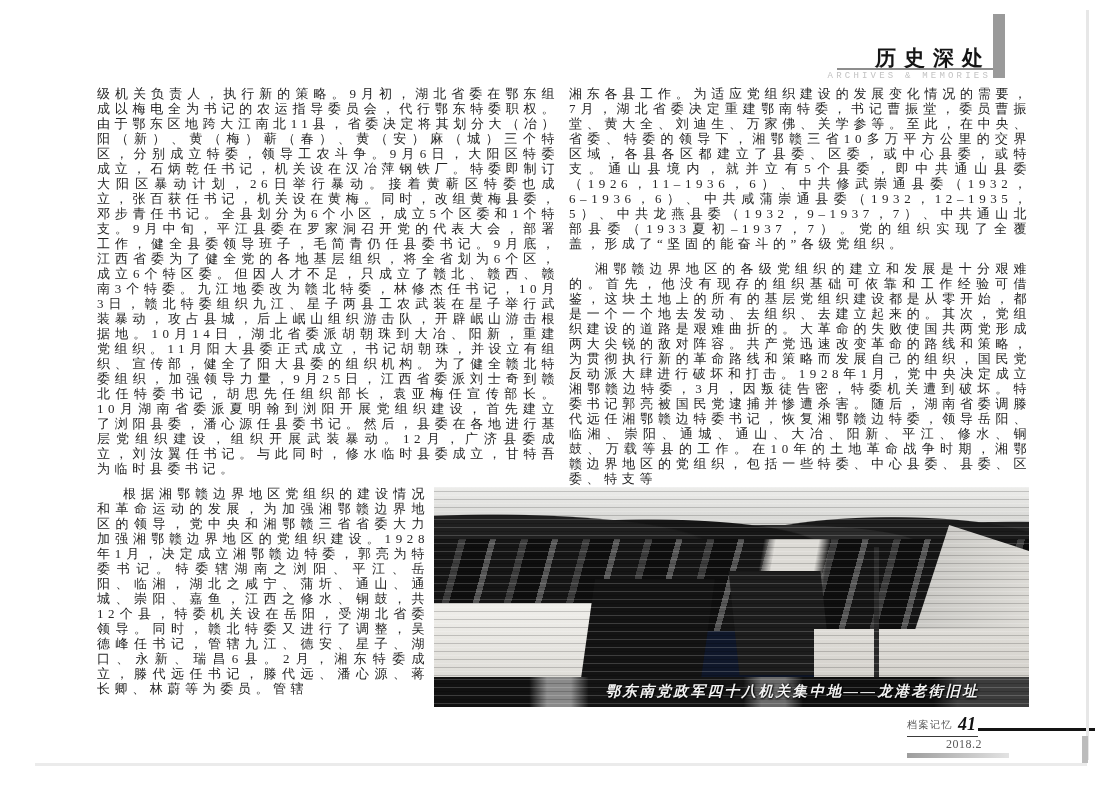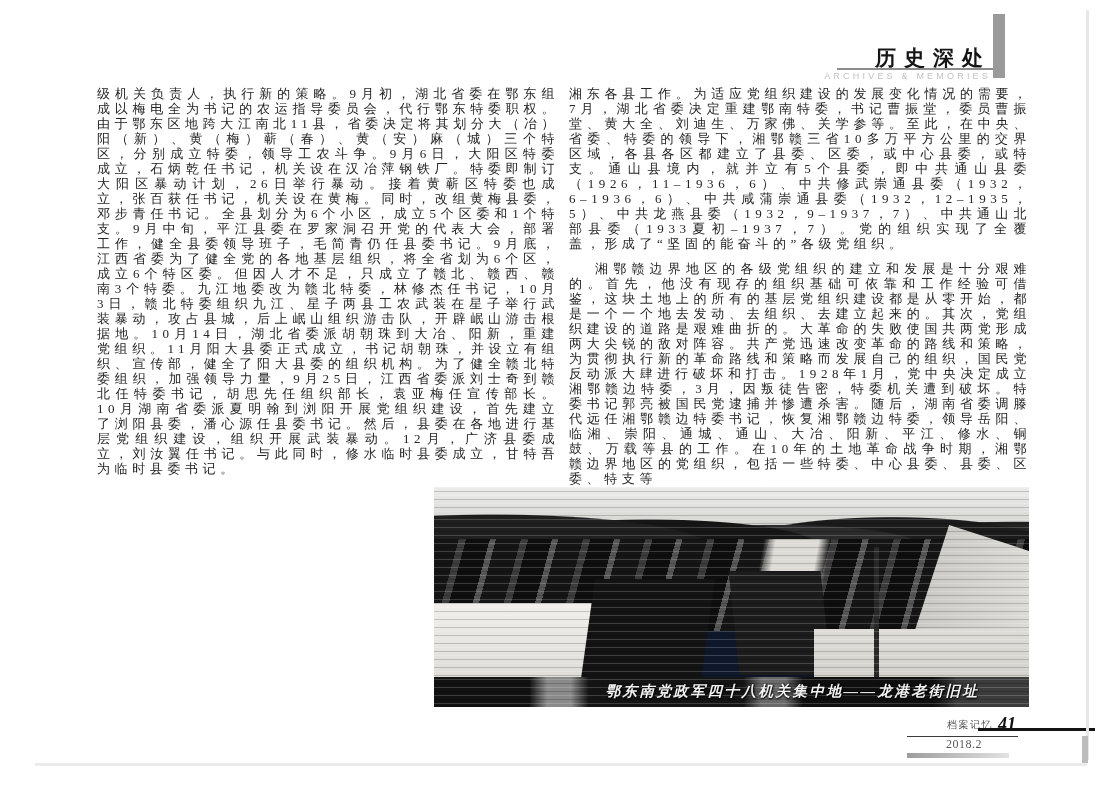--- a/index.html
+++ b/index.html
@@ -12,21 +12,21 @@
 
   
   .corner-bar { position:absolute; left:984px; top:14px; width:12px; height:64px; background:#9a9a9a; }
   .header-title {
     position:absolute; right:118px; top:44px;
     font-size:21px; font-weight:bold; color:#151515; letter-spacing:8px; white-space:nowrap;
   }
   .header-rule { position:absolute; left:828px; top:68px; width:156px; height:2px; background:#8d8d8d; }
   .header-subtitle {
     position:absolute; right:118px; top:71px;
-    font-family:Liberation Sans, sans-serif;
+    font-family:Liberation Mono, monospace;
     font-size:9px; color:#c2c2c2; letter-spacing:3.2px; white-space:nowrap;margin-left:7px;
   }
 
   
   .col-left  { position:absolute; left:88px;  top:86px; width:462px; }
   .col-right { position:absolute; left:560px; top:86px; width:462px; }
   .para {
     font-size:13px; line-height:15px; letter-spacing:4.6px;
     text-align:justify; color:#242424;
   }
@@ -68,21 +68,21 @@
     background:repeating-linear-gradient(0deg, transparent 0 3px, #ffffff 3px 4px, transparent 4px 7px, #000 7px 8px); }
   .photo-caption {
     position:absolute; left:130px; right:8px; bottom:6px; text-align:center;
     color:#f2f2f2; font-size:14.5px; font-style:italic; font-weight:bold;
     letter-spacing:2.5px; white-space:nowrap; text-shadow:0 1px 2px #000, 1px 0 2px #000;
   }
 
   
   .footer { position:absolute; left:898px; top:714px; width:175px; }
   .footer-top { display:inline-block; border-bottom:1px solid #3a3a3a; padding:0 2px 1px 0; white-space:nowrap; }
-  .journal { font-size:10px; color:#565656; letter-spacing:1.5px; vertical-align:2px;margin-left:40px; }
+  .journal { font-size:10px; color:#565656; letter-spacing:1.5px; vertical-align:2px; }
   .pageno { font-size:18px; font-weight:bold; font-style:italic; color:#101010; margin-left:5px; }
   .issue { font-size:12px; color:#5a5a5a; letter-spacing:.5px; margin-top:0;margin-left:39px; }
   .issue-bar { width:102px; height:5px; margin-top:1px; background:linear-gradient(90deg,#9d9d9d,#e3e3e3); }
   .footer-line { position:absolute; left:969px; top:728px; width:117px; height:3px; background:#141414; }
 
   
   .edge-right  { position:absolute; left:1077px; top:10px; width:3px; height:750px; background:#e7e7e7; }
   .edge-bottom { position:absolute; left:26px; top:763px; width:1052px; height:3px; background:#ebebeb; }
   .corner-mark { position:absolute; left:1073px; top:736px; width:6px; height:27px; background:#bcbcbc; }
 </style>
@@ -91,20 +91,21 @@
 
 <div class="page">
 
   <div class="corner-bar"></div>
   <div class="header-title">历史深处</div>
   <div class="header-rule"></div>
   <div class="header-subtitle">ARCHIVES &amp; MEMORIES</div>
 
   <div class="col-left">
     <p class="para">级机关负责人，执行新的策略。9月初，湖北省委在鄂东组成以梅电全为书记的农运指导委员会，代行鄂东特委职权。由于鄂东区地跨大江南北11县，省委决定将其划分大（冶）阳（新）、黄（梅）蕲（春）、黄（安）麻（城）三个特区，分别成立特委，领导工农斗争。9月6日，大阳区特委成立，石炳乾任书记，机关设在汉冶萍钢铁厂。特委即制订大阳区暴动计划，26日举行暴动。接着黄蕲区特委也成立，张百获任书记，机关设在黄梅。同时，改组黄梅县委，邓步青任书记。全县划分为6个小区，成立5个区委和1个特支。9月中旬，平江县委在罗家洞召开党的代表大会，部署工作，健全县委领导班子，毛简青仍任县委书记。9月底，江西省委为了健全党的各地基层组织，将全省划为6个区，成立6个特区委。但因人才不足，只成立了赣北、赣西、赣南3个特委。九江地委改为赣北特委，林修杰任书记，10月3日，赣北特委组织九江、星子两县工农武装在星子举行武装暴动，攻占县城，后上岷山组织游击队，开辟岷山游击根据地。10月14日，湖北省委派胡朝珠到大冶、阳新，重建党组织。11月阳大县委正式成立，书记胡朝珠，并设立有组织、宣传部，健全了阳大县委的组织机构。为了健全赣北特委组织，加强领导力量，9月25日，江西省委派刘士奇到赣北任特委书记，胡思先任组织部长，袁亚梅任宣传部长。10月湖南省委派夏明翰到浏阳开展党组织建设，首先建立了浏阳县委，潘心源任县委书记。然后，县委在各地进行基层党组织建设，组织开展武装暴动。12月，广济县委成立，刘汝翼任书记。与此同时，修水临时县委成立，甘特吾为临时县委书记。</p>
+    <p class="para narrow indent">根据湘鄂赣边界地区党组织的建设情况和革命运动的发展，为加强湘鄂赣边界地区的领导，党中央和湘鄂赣三省省委大力加强湘鄂赣边界地区的党组织建设。1928年1月，决定成立湘鄂赣边特委，郭亮为特委书记。特委辖湖南之浏阳、平江、岳阳、临湘，湖北之咸宁、蒲圻、通山、通城、崇阳、嘉鱼，江西之修水、铜鼓，共12个县，特委机关设在岳阳，受湖北省委领导。同时，赣北特委又进行了调整，吴德峰任书记，管辖九江、德安、星子、湖口、永新、瑞昌6县。2月，湘东特委成立，滕代远任书记，滕代远、潘心源、蒋长卿、林蔚等为委员。管辖</p>
   </div>
 
   <div class="col-right">
     <p class="para">湘东各县工作。为适应党组织建设的发展变化情况的需要，7月，湖北省委决定重建鄂南特委，书记曹振堂，委员曹振堂、黄大全、刘迪生、万家佛、关学参等。至此，在中央、省委、特委的领导下，湘鄂赣三省10多万平方公里的交界区域，各县各区都建立了县委、区委，或中心县委，或特支。通山县境内，就并立有5个县委，即中共通山县委（1926，11–1936，6）、中共修武崇通县委（1932，6–1936，6）、中共咸蒲崇通县委（1932，12–1935，5）、中共龙燕县委（1932，9–1937，7）、中共通山北部县委（1933夏初–1937，7）。党的组织实现了全覆盖，形成了“坚固的能奋斗的”各级党组织。</p>
     <p class="para indent">湘鄂赣边界地区的各级党组织的建立和发展是十分艰难的。首先，他没有现存的组织基础可依靠和工作经验可借鉴，这块土地上的所有的基层党组织建设都是从零开始，都是一个一个地去发动、去组织、去建立起来的。其次，党组织建设的道路是艰难曲折的。大革命的失败使国共两党形成两大尖锐的敌对阵容。共产党迅速改变革命的路线和策略，为贯彻执行新的革命路线和策略而发展自己的组织，国民党反动派大肆进行破坏和打击。1928年1月，党中央决定成立湘鄂赣边特委，3月，因叛徒告密，特委机关遭到破坏。特委书记郭亮被国民党逮捕并惨遭杀害。随后，湖南省委调滕代远任湘鄂赣边特委书记，恢复湘鄂赣边特委，领导岳阳、临湘、崇阳、通城、通山、大冶、阳新、平江、修水、铜鼓、万载等县的工作。在10年的土地革命战争时期，湘鄂赣边界地区的党组织，包括一些特委、中心县委、县委、区委、特支等</p>
   </div>
 
   <div class="photo">
     <div class="ph-sky"></div>
     <div class="ph-mountains"></div>

